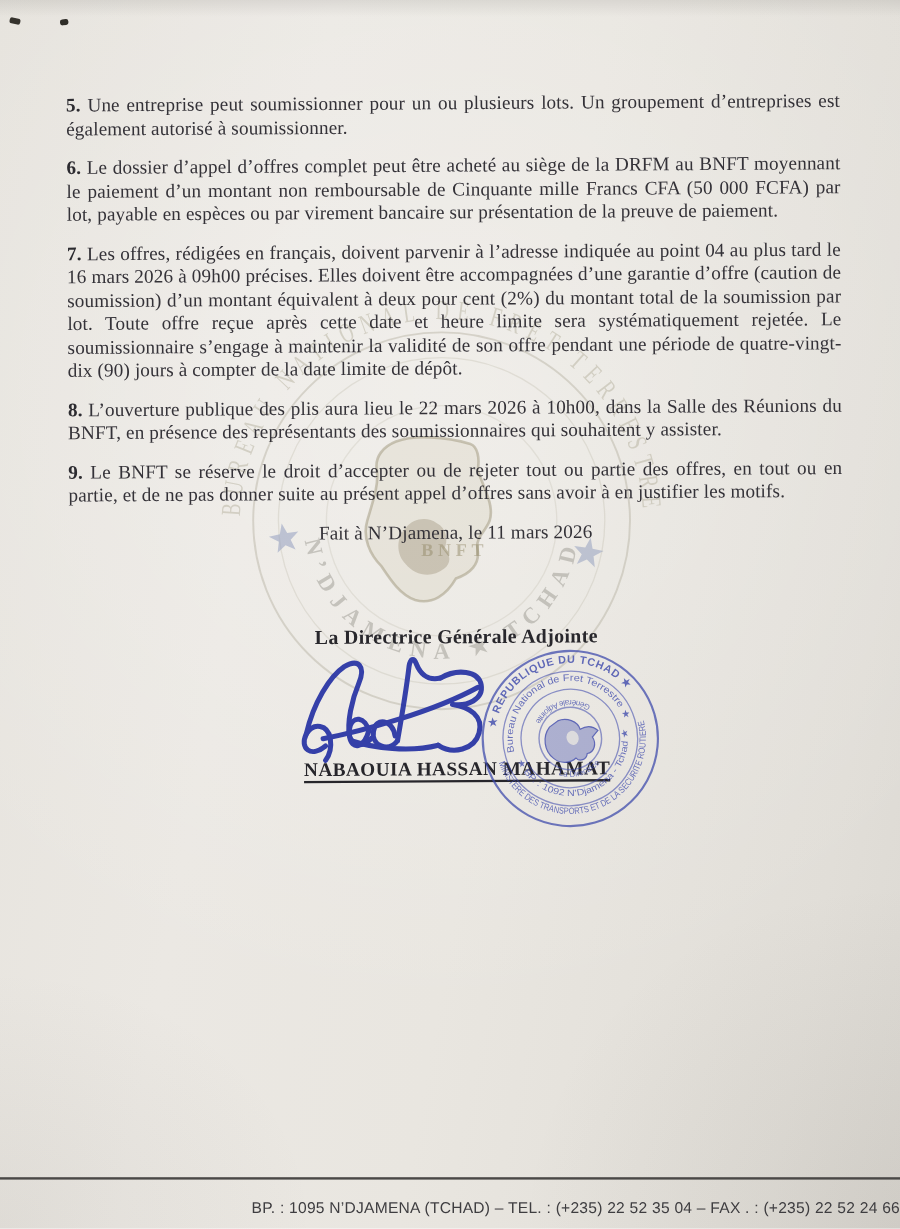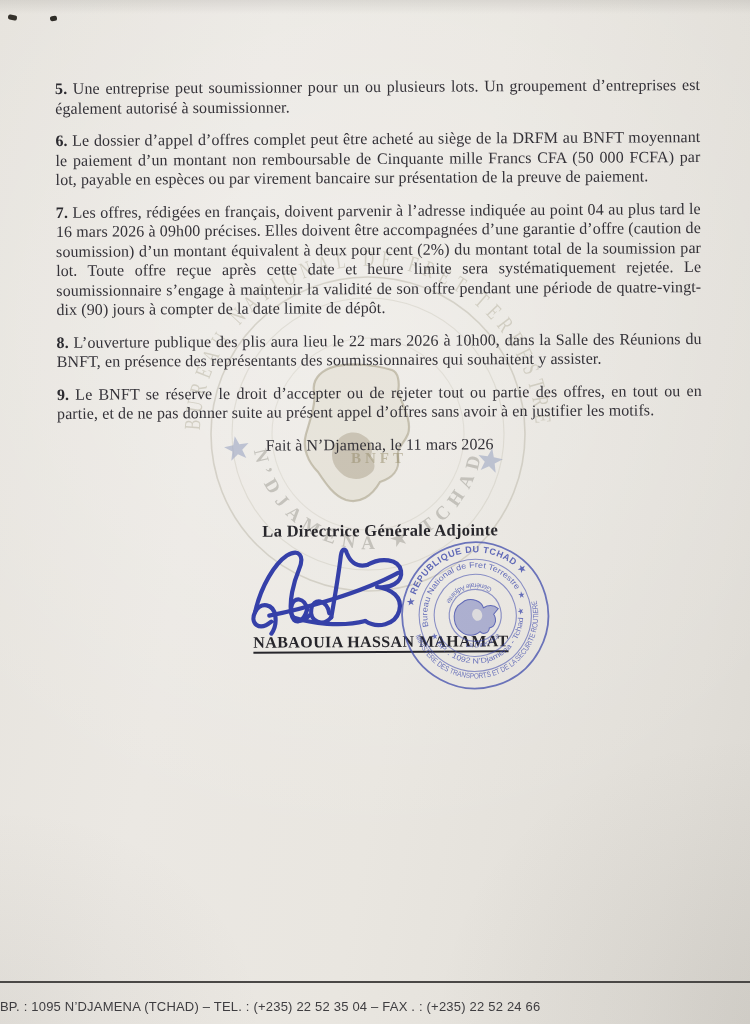--- a/index.html
+++ b/index.html
@@ -48,21 +48,21 @@
     text-align:center; font-weight:bold; font-size:16px; color:#27262b; letter-spacing:0.4px;
     text-decoration:underline; text-underline-offset:4px; text-decoration-thickness:1.8px;
   }
 
   .signature { position:absolute; left:240px; top:545px; z-index:3; }
   .stamp     { position:absolute; left:392px; top:534px; z-index:4; opacity:0.92; }
 
   
   .footer-rule { position:absolute; left:0; top:981px; width:750px; height:2px; background:#4a4846; z-index:2; }
   .footer-text {
-    position:absolute; left:0; top:999px; width:750px; z-index:2; text-align:left;
+    position:absolute; left:0; top:999px; width:750px; z-index:2; text-align:right;
     font-family:"Liberation Sans", sans-serif; font-size:13px; color:#3e3d40; letter-spacing:0.2px;
   }
 
   .stamp-sans { font-family:"Liberation Sans", sans-serif; }
 </style>
 </head>
 <body>
 
 <div class="page">
 

